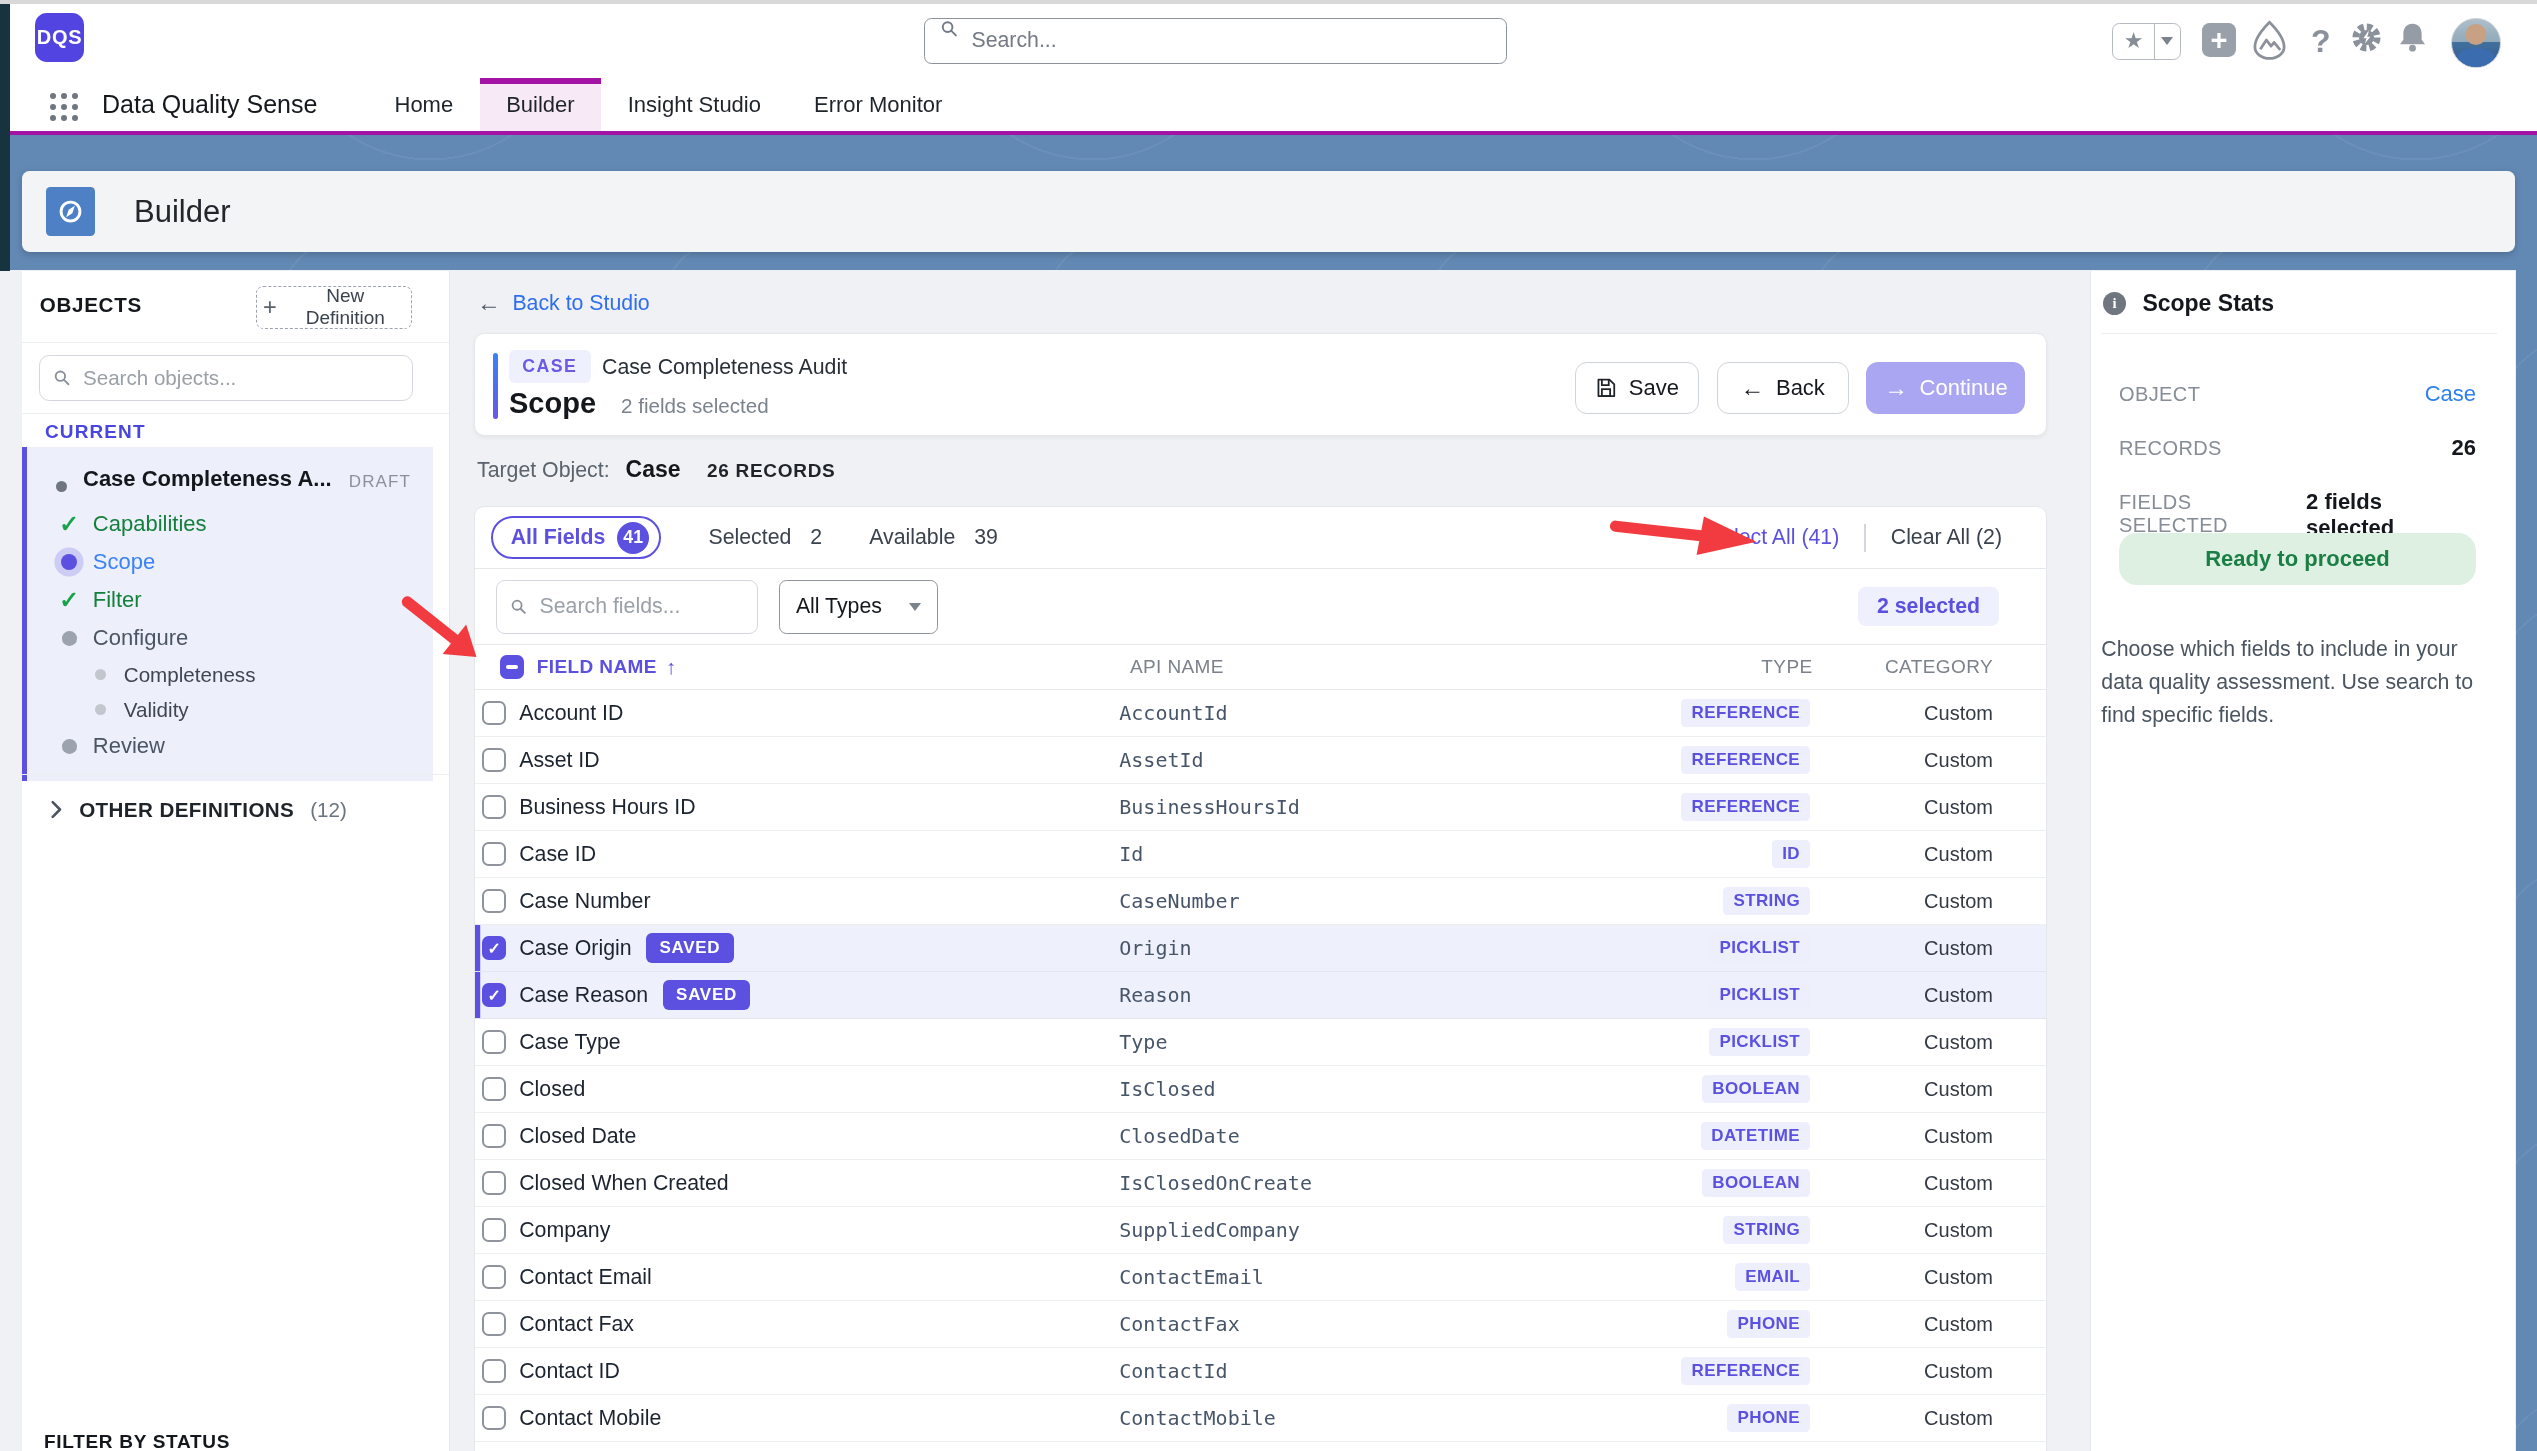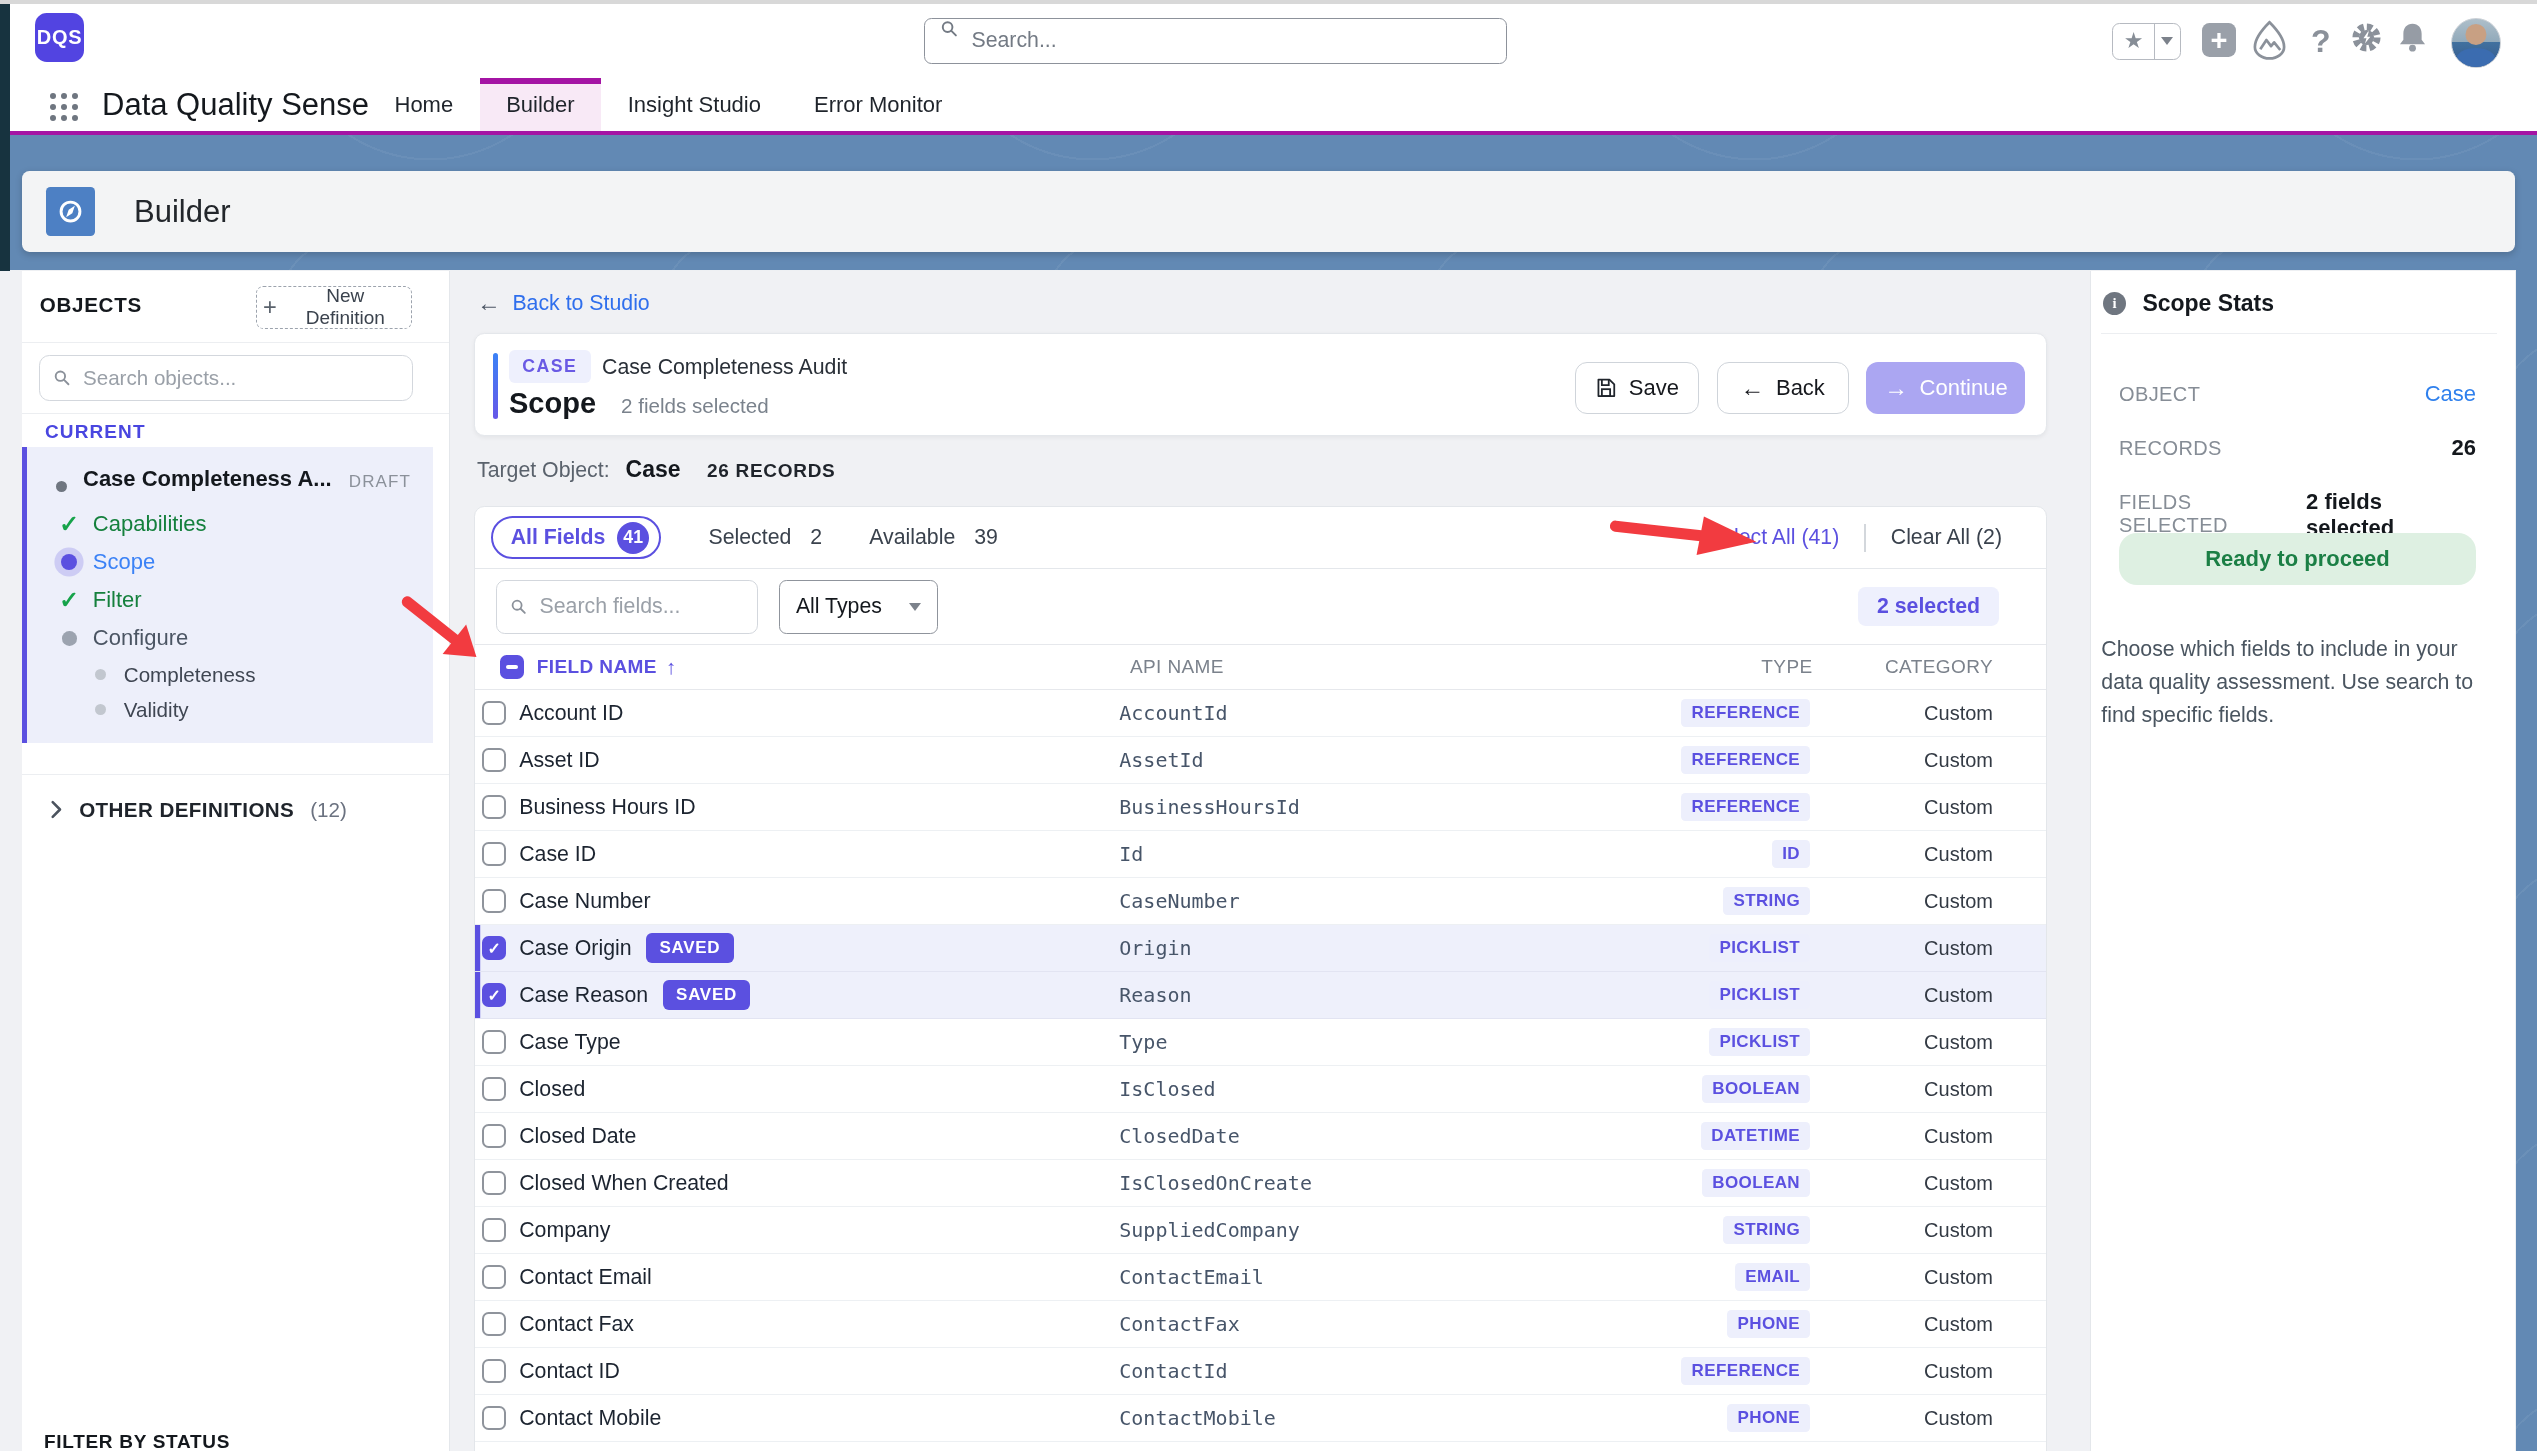--- a/index.html
+++ b/index.html
@@ -34,21 +34,21 @@
   .help-q{font-size:32px;font-weight:bold;color:#8b919a;}
   .avatar{position:absolute;left:2451px;top:13.2px;width:50px;height:50px;border-radius:50%;overflow:hidden;border:1.5px solid #ccd1d7;
     background:linear-gradient(180deg,#aebfca 0%,#91a9ba 48%,#41719f 48%,#35598c 100%);}
   .avatar .head{position:absolute;left:50%;top:12%;width:44%;height:44%;transform:translateX(-50%);border-radius:50%;background:#c8a083;}
   .avatar .body{position:absolute;left:50%;bottom:-8%;width:82%;height:46%;transform:translateX(-50%);border-radius:50% 50% 0 0;background:#3b6cb0;}
 
   
   .navbar{position:absolute;left:0;top:78px;width:100%;height:57px;background:#fff;border-bottom:4.4px solid var(--magenta);z-index:4;}
   .grid-icon{position:absolute;left:50px;top:14.7px;display:grid;grid-template-columns:repeat(3,5.9px);grid-gap:5.2px;}
   .grid-icon i{width:5.9px;height:5.9px;border-radius:50%;background:#6f7680;}
-  .app-name{position:absolute;left:102px;top:0;height:53px;display:flex;align-items:center;font-size:31px;color:#14181d;font-weight:500;}
+  .app-name{position:absolute;left:102px;top:0;height:53px;display:flex;align-items:center;font-size:25px;color:#14181d;font-weight:500;}
   .nav-items{position:absolute;left:368px;top:0;height:53px;display:flex;}
   .nav-item{height:53px;display:flex;align-items:center;padding:0 26.5px;font-size:22px;color:#1f242b;text-decoration:none;position:relative;cursor:pointer;}
   .nav-item.active{background:#f8e9f6;}
   .nav-item.active::before{content:"";position:absolute;left:0;top:0;width:100%;height:5.9px;background:var(--magenta);}
 
   
   .band,.strip-right{background-color:var(--band);
     background-image:
       radial-gradient(circle at 18% 120%, transparent 0 44px, rgba(255,255,255,.10) 44px 46px, transparent 46px 81px, rgba(255,255,255,.08) 81px 83px, transparent 83px 125px, rgba(255,255,255,.06) 125px 127px, transparent 127px),
       radial-gradient(circle at 65% -40%, transparent 0 52px, rgba(255,255,255,.09) 52px 54px, transparent 54px 96px, rgba(255,255,255,.07) 96px 98px, transparent 98px 147px, rgba(255,255,255,.05) 147px 149px, transparent 149px),
@@ -331,20 +331,24 @@
           <div class="step sub">
             <span class="s-icon"></span>
             <span class="s-label">Completeness</span>
           </div>
 
           <div class="step sub">
             <span class="s-icon"></span>
             <span class="s-label">Validity</span>
           </div>
 
+          <div class="step pending">
+            <span class="s-icon"></span>
+            <span class="s-label">Review</span>
+          </div>
         </div>
     </div>
     <div class="sb-divider" style="top:503px;"></div>
     <div class="other-defs">
       <svg width="14.7" height="19" viewBox="0 0 20 26">
           <polyline points="5,3 15,13 5,23" fill="none" stroke="#4b535e" stroke-width="3.5" stroke-linecap="round" stroke-linejoin="round"></polyline>
         </svg>
       <span class="od-label">OTHER DEFINITIONS</span>
       <span class="od-count">(12)</span>
     </div>

